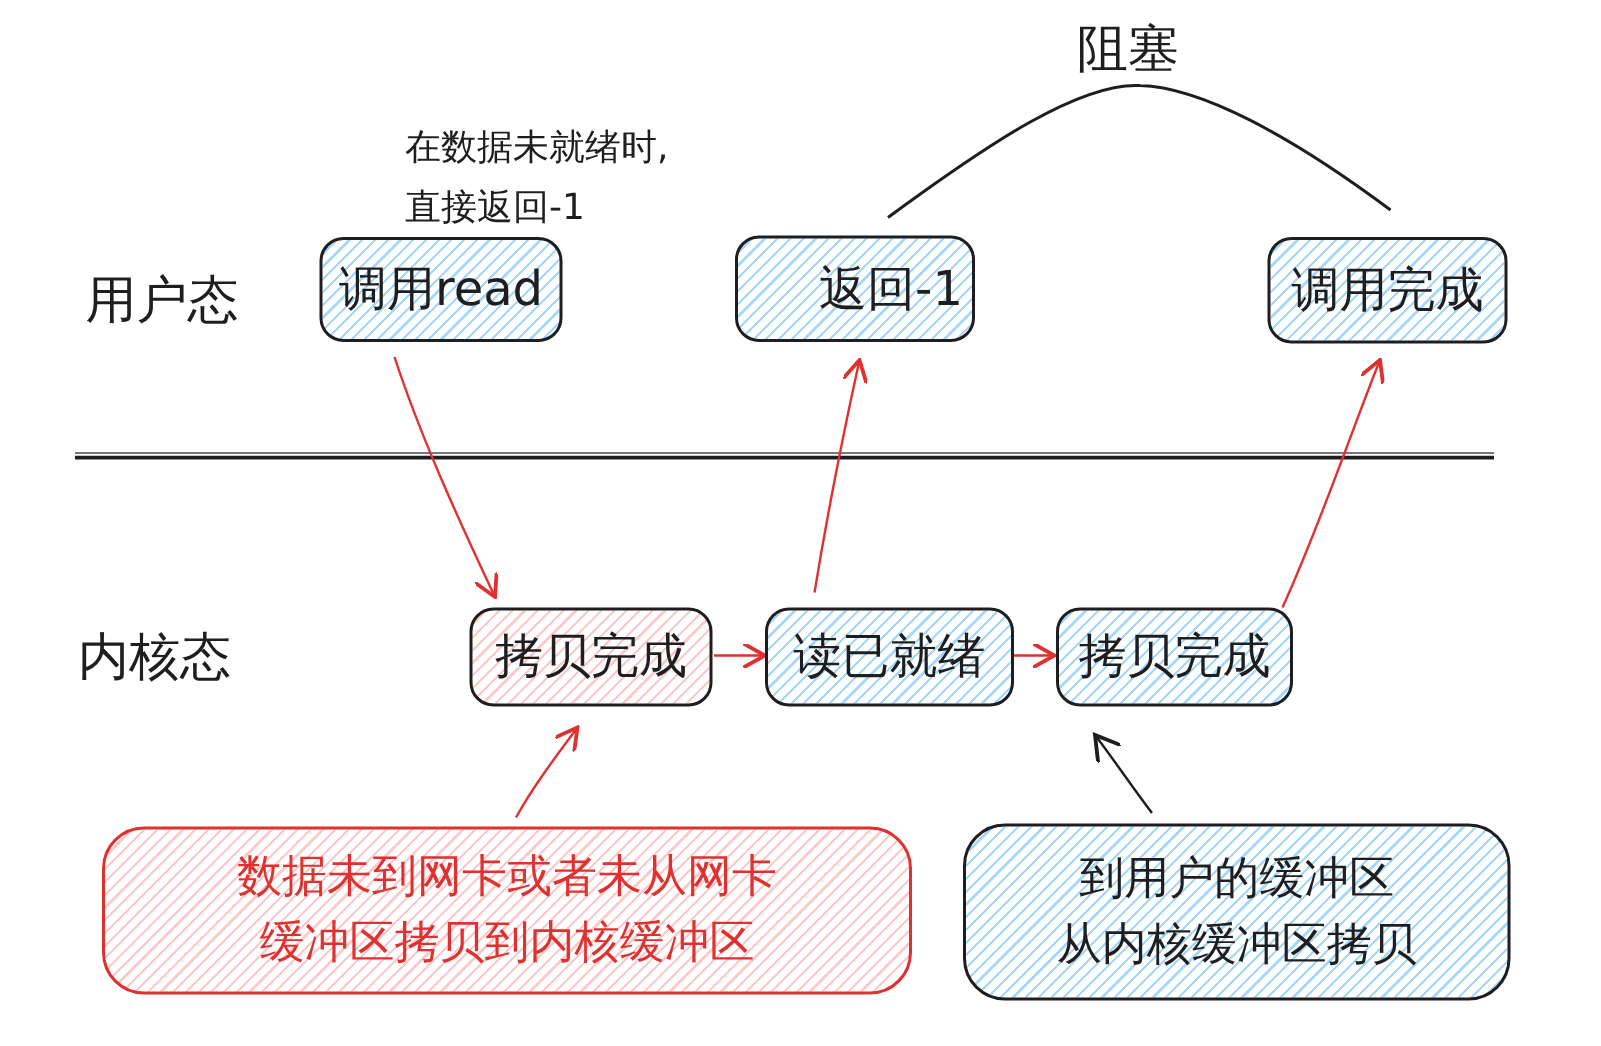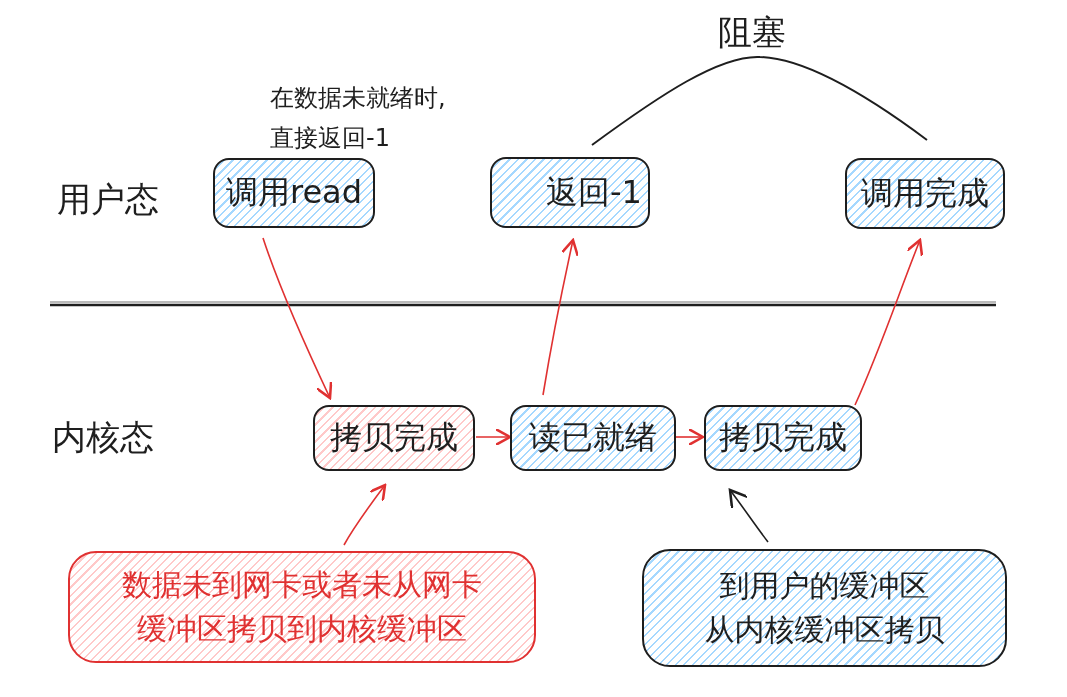--- a/index.html
+++ b/index.html
@@ -67,21 +67,21 @@
 <div class="node pink" style="left:313px; top:405px; width:162px; height:66px;">
   <span>拷贝完成</span>
 </div>
 <div class="node blue" style="left:510px; top:405px; width:166px; height:66px;">
   <span>读已就绪</span>
 </div>
 <div class="node blue" style="left:704px; top:405px; width:158px; height:66px;">
   <span>拷贝完成</span>
 </div>
 
-<div class="note red-node" style="left:68px; top:551px; width:468px; height:112px; color:#e03131;">
+<div class="note red-node" style="left:68px; top:551px; width:540px; height:112px; color:#e03131;">
   <div>
     <span>数据未到网卡或者未从网卡</span>
     <span>缓冲区拷贝到内核缓冲区</span>
   </div>
 </div>
 <div class="note blue" style="left:642px; top:549px; width:365px; height:118px; border-color:#1e1e1e;">
   <div>
     <span>到用户的缓冲区</span>
     <span>从内核缓冲区拷贝</span>
   </div>

